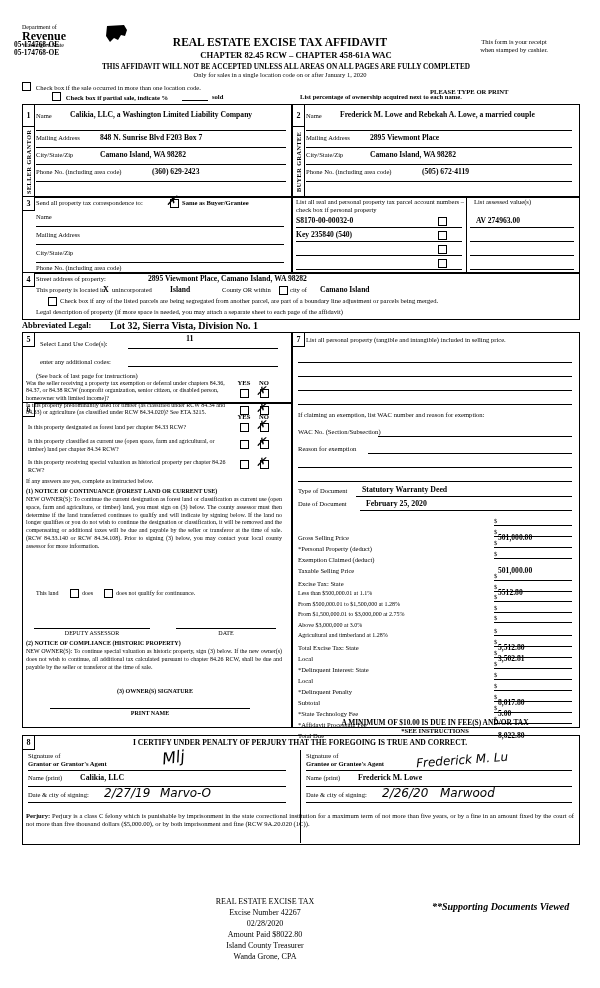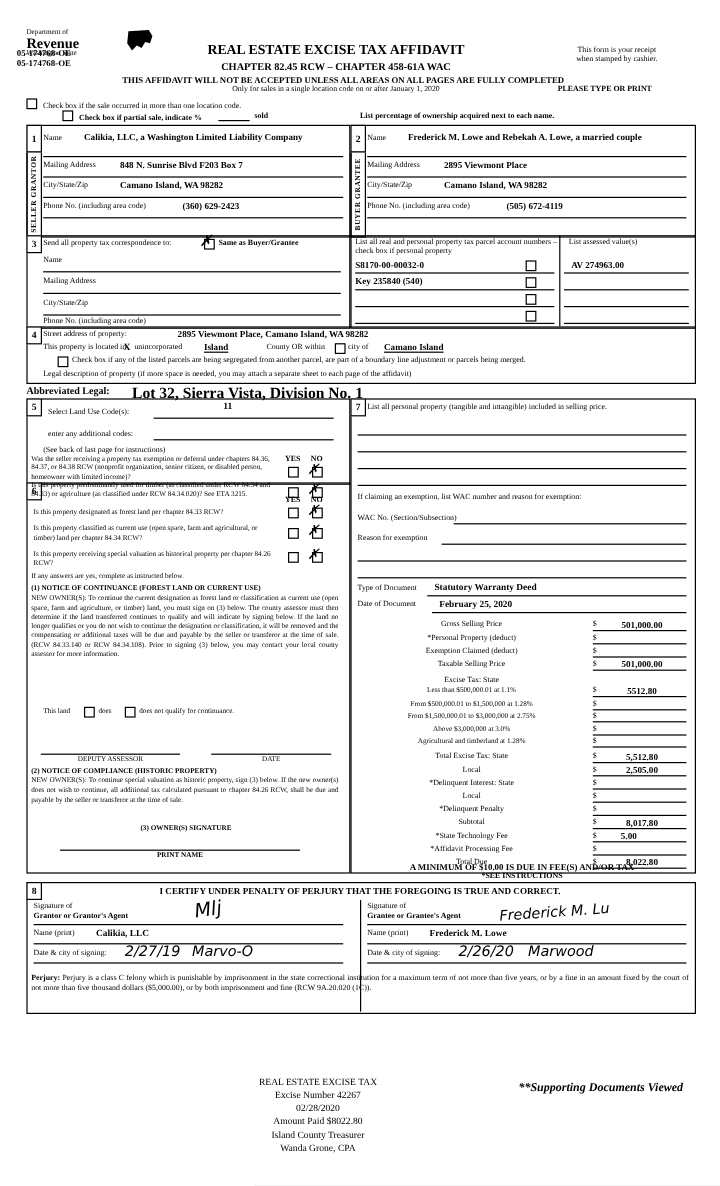--- a/index.html
+++ b/index.html
@@ -17,22 +17,22 @@
     width: 600px;
     height: 988px;
     background: #fff;
     overflow: hidden;
   }
   .abs { position: absolute; }
   .bdr { border: 1px solid #000; }
   .bold { font-weight: bold; }
   .italic { font-style: italic; }
   .ctr { text-align: center; }
-  .right { text-align: center; }
-  .u { text-decoration: underline; }
+  .right { text-align: left; margin-top: 17px; }
+  .u { }
   .tiny { font-size: 6px; }
   .sm { font-size: 6.6px; }
   .box {
     display: inline-block;
     width: 7px;
     height: 7px;
     border: 1px solid #000;
     vertical-align: -1px;
   }
   .numbox {
@@ -74,21 +74,21 @@
     <div class="tiny">Washington State</div>
     <svg class="abs" style="left:82px; top:-2px;" width="26" height="26" viewBox="0 0 26 26">
       <path d="M3 4 L20 3 L23 8 L21 14 L17 13 L14 18 L10 16 L6 20 L2 14 Z" fill="#000"></path>
     </svg>
   </div>
 
   <div class="abs bold" style="left:14px; top:40px; font-size:7.4px;">05-174768-OE</div>
   <div class="abs bold" style="left:14px; top:48px; font-size:7.4px;">05-174768-OE</div>
 
   <div class="abs bold ctr" style="left:110px; top:36px; width:340px; font-size:11.5px;">REAL ESTATE EXCISE TAX AFFIDAVIT</div>
-  <div class="abs bold ctr" style="left:110px; top:50px; width:340px; font-size:8.6px;">CHAPTER 82.45 RCW – CHAPTER 458-61A WAC</div>
+  <div class="abs bold ctr" style="left:126px; top:50px; width:340px; font-size:8.6px;">CHAPTER 82.45 RCW – CHAPTER 458-61A WAC</div>
   <div class="abs bold ctr" style="left:36px; top:62px; width:500px; font-size:7.3px;">THIS AFFIDAVIT WILL NOT BE ACCEPTED UNLESS ALL AREAS ON ALL PAGES ARE FULLY COMPLETED</div>
   <div class="abs ctr" style="left:110px; top:71px; width:340px; font-size:6.5px;">Only for sales in a single location code on or after January 1, 2020</div>
 
   <div class="abs ctr" style="left:450px; top:38px; width:128px; font-size:6.6px;">This form is your receipt</div>
   <div class="abs ctr" style="left:450px; top:46px; width:128px; font-size:6.6px;">when stamped by cashier.</div>
   <div class="abs bold right" style="left:430px; top:71px; width:148px; font-size:6.6px;">PLEASE TYPE OR PRINT</div>
 
   <div class="abs" style="left:22px; top:82px;">
     <span class="box"></span>
     <span class="sm" style="margin-left:3px;">Check box if the sale occurred in more than one location code.</span>
@@ -207,21 +207,21 @@
   <div class="abs sm" style="left:222px; top:286px;">County OR within</div>
   <span class="abs box" style="left:279px; top:286px;"></span>
   <div class="abs sm" style="left:290px; top:286px;">city of</div>
   <div class="abs bold u" style="left:320px; top:285px; font-size:7.6px;">Camano Island</div>
 
   <span class="abs box" style="left:48px; top:297px;"></span>
   <div class="abs sm" style="left:60px; top:297px;">Check box if any of the listed parcels are being segregated from another parcel, are part of a boundary line adjustment or parcels being merged.</div>
   <div class="abs sm" style="left:36px; top:308px;">Legal description of property (if more space is needed, you may attach a separate sheet to each page of the affidavit)</div>
 
   <div class="abs bold" style="left:22px; top:321px; font-size:8.4px;">Abbreviated Legal:</div>
-  <div class="abs bold" style="left:110px; top:320px; font-size:13px;">Lot 32, Sierra Vista, Division No. 1</div>
+  <div class="abs bold" style="left:110px; top:320px; font-size:10px;">Lot 32, Sierra Vista, Division No. 1</div>
 
   <div class="abs bdr" style="left:22px; top:332px; width:268px; height:70px;"></div>
   <div class="abs bdr" style="left:22px; top:402px; width:268px; height:324px;"></div>
   <div class="abs bdr" style="left:292px; top:332px; width:286px; height:394px;"></div>
 
   <div class="numbox" style="left:22px; top:332px; height:13px; line-height:13px;">5</div>
   <div class="numbox" style="left:22px; top:402px; height:13px; line-height:13px;">6</div>
   <div class="numbox" style="left:292px; top:332px; height:13px; line-height:13px;">7</div>
 
   <div class="abs sm" style="left:40px; top:340px;">Select Land Use Code(s):</div>
@@ -369,21 +369,21 @@
   <div class="abs" style="left:298px; top:626px; width:276px;">
     <div style="position:relative; height:11px;">
       <span class="abs sm right" style="left:0; top:1px; width:190px;">Total Excise Tax: State</span>
       <span class="abs sm" style="left:196px; top:1px;">$</span>
       <span class="abs bold right" style="left:200px; top:0; width:74px; font-size:7.6px;">5,512.80</span>
       <span class="abs line" style="left:196px; top:9px; width:78px;"></span>
     </div>
     <div style="position:relative; height:11px;">
       <span class="abs sm right" style="left:0; top:1px; width:190px;">Local</span>
       <span class="abs sm" style="left:196px; top:1px;">$</span>
-      <span class="abs bold right" style="left:200px; top:0; width:74px; font-size:7.6px;">2,505.00</span>
+      <span class="abs bold right" style="left:200px; top:0; width:74px; font-size:7.6px;">3,502.81</span>
       <span class="abs line" style="left:196px; top:9px; width:78px;"></span>
     </div>
     <div style="position:relative; height:11px;">
       <span class="abs sm right" style="left:0; top:1px; width:190px;">*Delinquent Interest: State</span>
       <span class="abs sm" style="left:196px; top:1px;">$</span>
       <span class="abs bold right" style="left:200px; top:0; width:74px; font-size:7.6px;"></span>
       <span class="abs line" style="left:196px; top:9px; width:78px;"></span>
     </div>
     <div style="position:relative; height:11px;">
       <span class="abs sm right" style="left:0; top:1px; width:190px;">Local</span>

